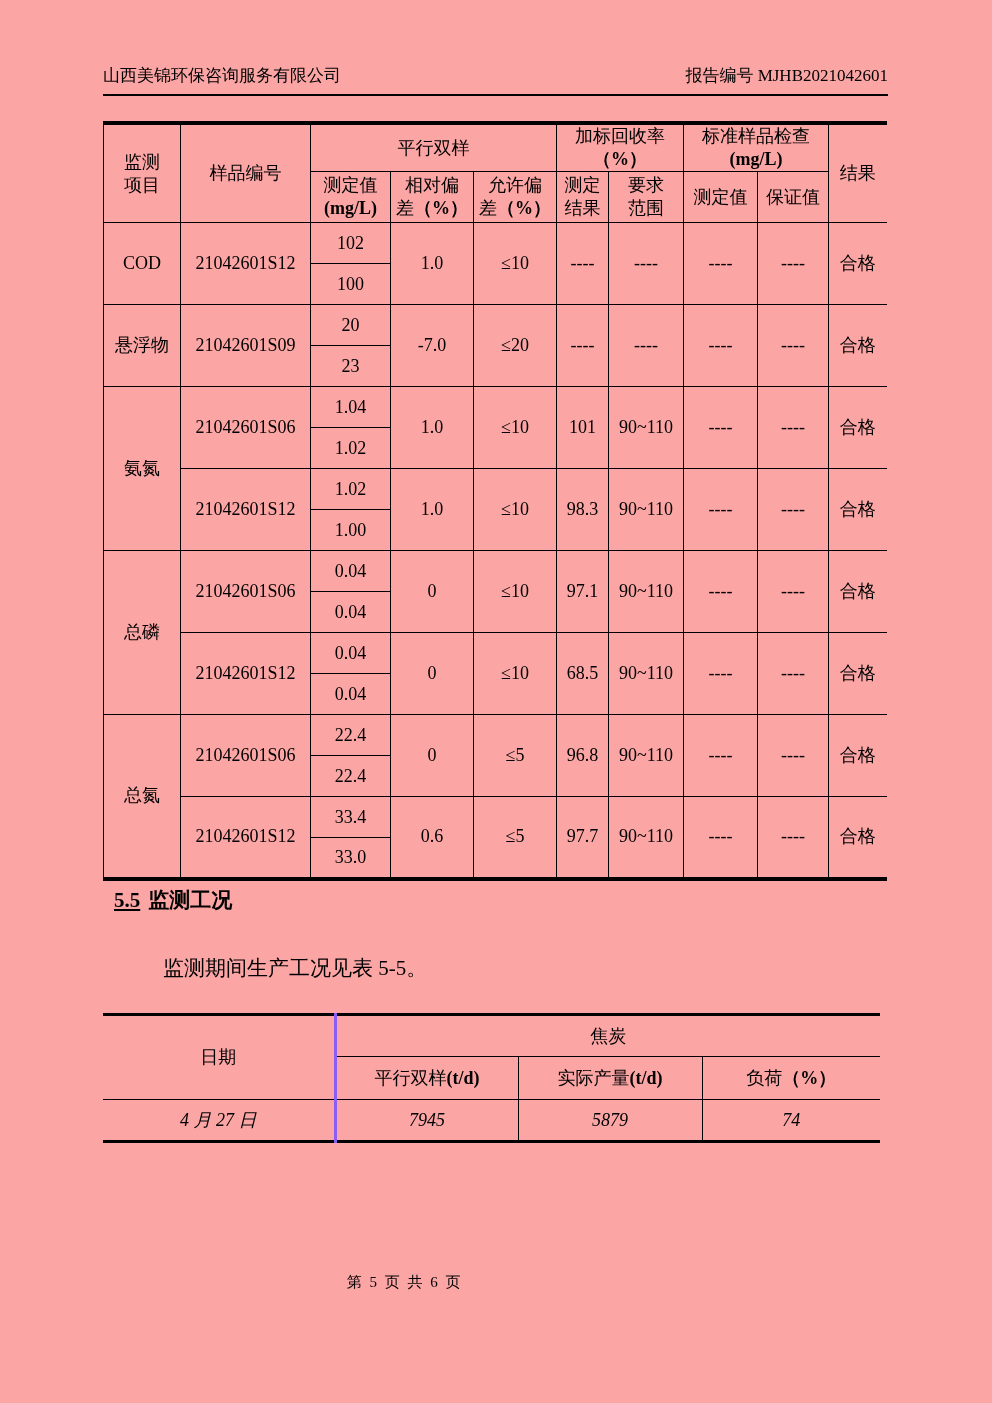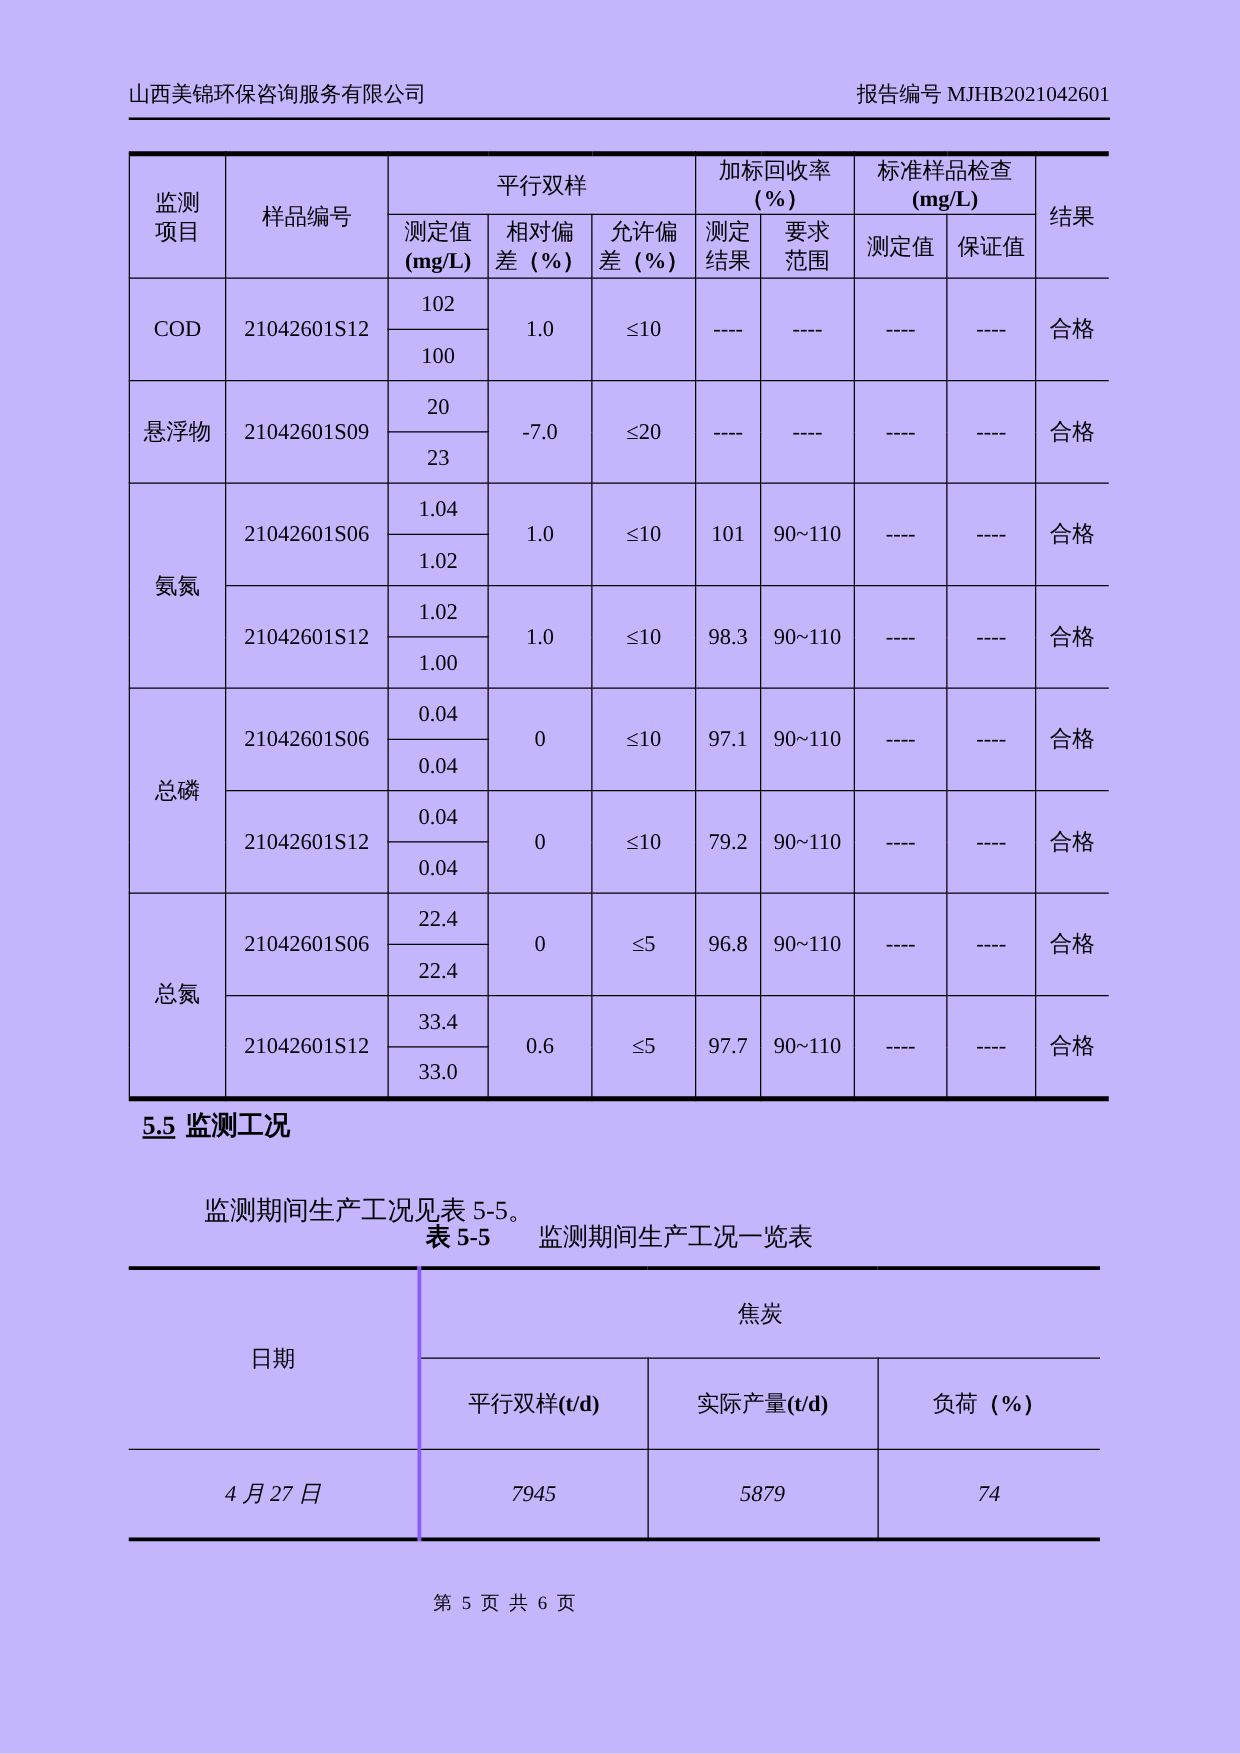--- a/index.html
+++ b/index.html
@@ -1,19 +1,19 @@
 <!DOCTYPE html>
 <html><head>
 <meta charset="utf-8">
 <style>
   html,body { margin:0; padding:0; background:#fff; }
   .page {
     position:relative;
     width:992px; height:1403px;
-    background:#c4b5fd;
+    background:#fca5a5;
     font-family:"Liberation Serif","DejaVu Serif",serif;
     color:#000;
     overflow:hidden;
   }
   .b { font-weight:bold; }
   .line { display:block; }
 
   
   .doc-header {
     position:absolute; left:103px; width:785px; top:64px;
@@ -60,21 +60,21 @@
 
   
   .t2 {
     position:absolute; left:103px; top:1013px; width:777px;
     border-top:3px solid #000; border-bottom:3px solid #000;
     font-size:18px;
   }
   .t2 td {
     border:1px solid #000;
     text-align:center; vertical-align:middle;
-    padding:15px; line-height:23px;
+    padding:0; line-height:23px;
   }
   .t2 tr:nth-child(1) td { height:40px; }
   .t2 tr:nth-child(2) td { height:42px; }
   .t2 tr:nth-child(3) td { height:40px;font-style:italic; }
   .t2 .no-l { border-left:none; }
   .t2 .no-r { border-right:none; }
   .t2 .thick-r { border-right:3px solid #8b5cf6; }
 
   
   .page-footer {
@@ -221,21 +221,21 @@
           <td rowspan="2" class="rescol">合格</td>
         </tr>
         <tr>
           <td>0.04</td>
         </tr>
         <tr>
           <td rowspan="2">21042601S12</td>
           <td>0.04</td>
           <td rowspan="2">0</td>
           <td rowspan="2">≤10</td>
-          <td rowspan="2">79.2</td>
+          <td rowspan="2">68.5</td>
           <td rowspan="2">90~110</td>
           <td rowspan="2">----</td>
           <td rowspan="2">----</td>
           <td rowspan="2" class="rescol">合格</td>
         </tr>
         <tr>
           <td>0.04</td>
         </tr>
         <tr>
           <td rowspan="4">总氮</td>
@@ -268,23 +268,20 @@
         </tr>
       </tbody>
   </table>
 
   <div class="sec-heading">
     <span class="num">5.5</span><span>监测工况</span>
   </div>
 
   <p class="sec-paragraph">监测期间生产工况见表 5-5。</p>
 
-  <div class="tbl-caption">
-    <span class="cap-label">表 5-5</span><span>监测期间生产工况一览表</span>
-  </div>
 
   <table class="t2">
     <colgroup>
       <col style="width:232px">
         <col style="width:183px">
         <col style="width:184px">
         <col style="width:178px">
     </colgroup>
     <tbody>
       <tr>

